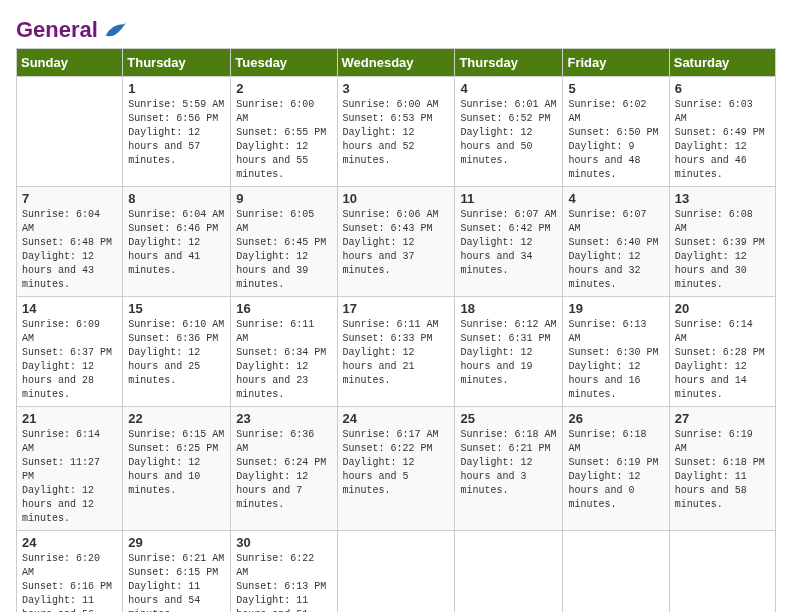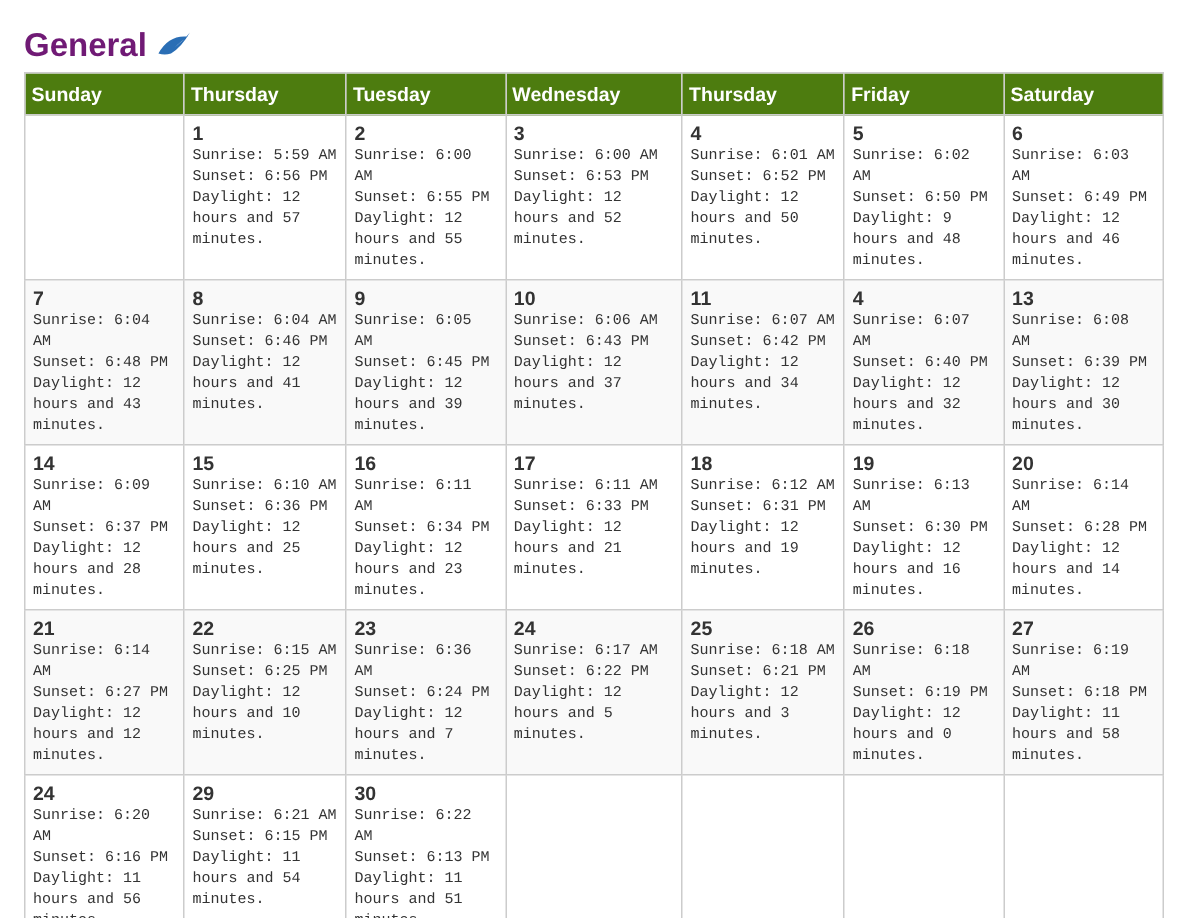--- a/index.html
+++ b/index.html
@@ -287,21 +287,21 @@
           <div>Sunset: 6:28 PM</div>
           <div>Daylight: 12 hours and 14 minutes.</div>
         </div>
         </td>
       </tr>
       <tr>
         <td>
           <span class="day-num">21</span>
         <div class="info">
           <div>Sunrise: 6:14 AM</div>
-          <div>Sunset: 6:27 PM</div>
+          <div>Sunset: 11:27 PM</div>
           <div>Daylight: 12 hours and 12 minutes.</div>
         </div>
         </td>
         <td>
           <span class="day-num">22</span>
         <div class="info">
           <div>Sunrise: 6:15 AM</div>
           <div>Sunset: 6:25 PM</div>
           <div>Daylight: 12 hours and 10 minutes.</div>
         </div>

